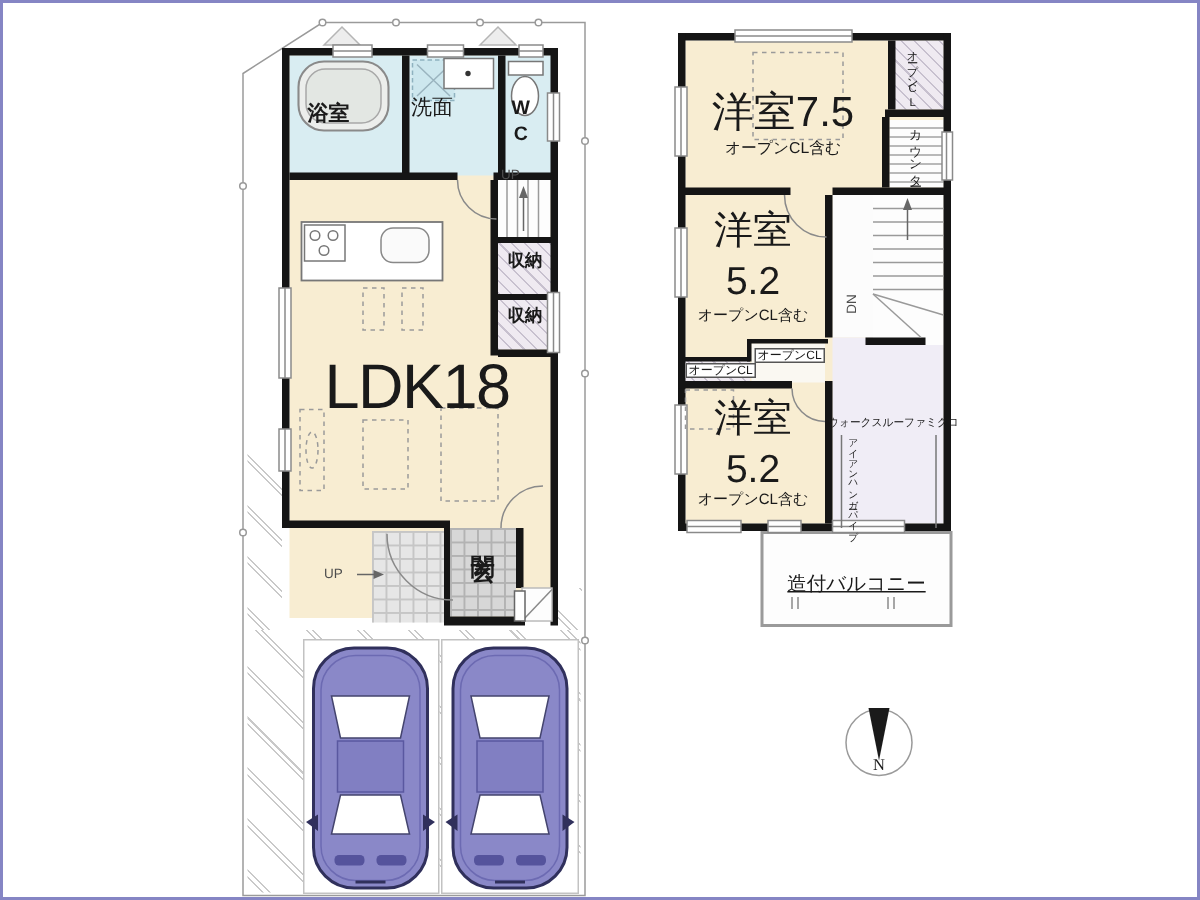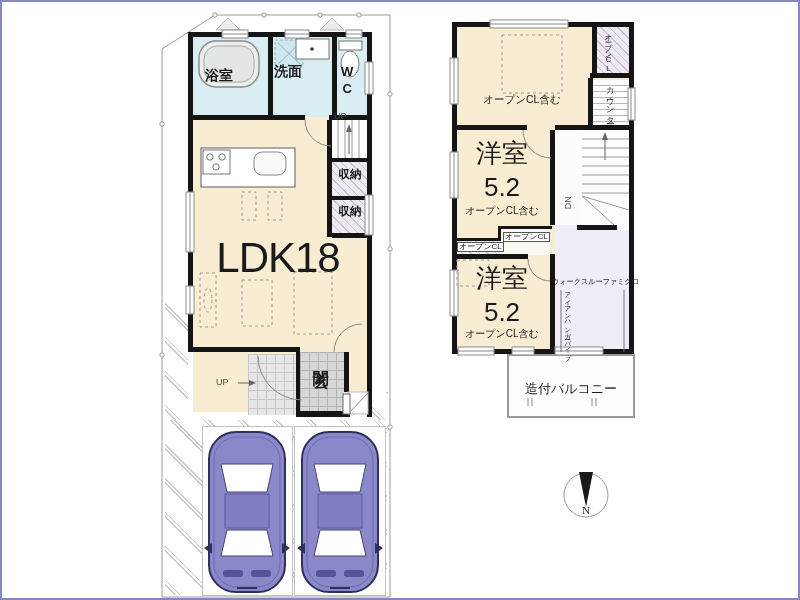--- a/index.html
+++ b/index.html
@@ -253,40 +253,41 @@
     <use href="#car" x="203" y="428"></use>
     <use href="#car" x="296" y="428"></use>
 
     <g>
       <circle cx="584" cy="493" r="22" fill="none" stroke="#9a9a9a"></circle>
       <polygon points="577,470 591,470 584,505" fill="#1a1a1a"></polygon>
     </g>
   </svg>
 
   <div class="lbl" style="left:203px;top:66px;width:56px;font-size:14px;font-weight:bold;">浴室</div>
-  <div class="lbl" style="left:272px;top:62px;width:40px;font-size:14px;font-weight:bold;">洗面</div>
+  <div class="lbl" style="left:272px;top:62px;width:40px;font-size:14px;font-weight:normal;">洗面</div>
   <div class="lbl vert" style="left:338px;top:62px;font-size:13px;font-weight:bold;letter-spacing:2px;">WC</div>
   <div class="lbl gray" style="left:332px;top:110px;font-size:9px;">UP</div>
   <div class="lbl center" style="left:330px;top:166px;width:36px;font-size:11.5px;font-weight:bold;">収納</div>
   <div class="lbl center" style="left:330px;top:203px;width:36px;font-size:11.5px;font-weight:bold;">収納</div>
   <div class="lbl center" style="left:196px;top:234px;width:160px;font-size:42px;letter-spacing:-1px;">LDK18</div>
   <div class="lbl vert" style="left:310px;top:356px;font-size:16px;font-weight:bold;">玄関</div>
   <div class="lbl gray" style="left:214px;top:376px;font-size:9px;">UP</div>
 
+  <div class="lbl center" style="left:460px;top:58px;width:120px;font-size:28px;">洋室7.5</div>
   <div class="lbl center" style="left:460px;top:92px;width:120px;font-size:10.5px;">オープンCL含む</div>
   <div class="lbl vert" style="left:602px;top:27px;height:46px;font-size:7.5px;">オープンCL</div>
   <div class="lbl vert" style="left:604px;top:79px;height:45px;font-size:8.5px;">カウンター</div>
   <div class="lbl center" style="left:450px;top:138px;width:100px;font-size:26px;">洋室</div>
   <div class="lbl center" style="left:450px;top:172px;width:100px;font-size:26px;">5.2</div>
   <div class="lbl center" style="left:450px;top:204px;width:100px;font-size:10px;">オープンCL含む</div>
   <div class="lbl lblbox" style="left:455px;top:240px;font-size:8px;">オープンCL</div>
   <div class="lbl lblbox" style="left:501px;top:230px;font-size:8px;">オープンCL</div>
   <div class="lbl gray" style="left:560px;top:196px;font-size:9px;transform:rotate(-90deg);">DN</div>
   <div class="lbl center" style="left:450px;top:263px;width:100px;font-size:26px;">洋室</div>
   <div class="lbl center" style="left:450px;top:297px;width:100px;font-size:26px;">5.2</div>
   <div class="lbl center" style="left:450px;top:327px;width:100px;font-size:10px;">オープンCL含む</div>
   <div class="lbl" style="left:550px;top:276px;width:92px;font-size:7.5px;transform:scaleX(.95);transform-origin:left;">ウォークスルーファミクロ</div>
   <div class="lbl vert" style="left:562px;top:286px;height:66px;font-size:6.5px;letter-spacing:-0.5px;">アイアンハンガーパイプ</div>
-  <div class="lbl center" style="left:505px;top:380px;width:128px;font-size:13px;">造付バルコニー</div>
+  <div class="lbl center" style="left:505px;top:380px;width:128px;font-size:13px;text-decoration:underline;">造付バルコニー</div>
 
   <div class="lbl center" style="left:577px;top:503px;width:14px;font-size:11px;font-family:'Liberation Serif',serif;">N</div>
 
 </div>
 
 </body></html>

